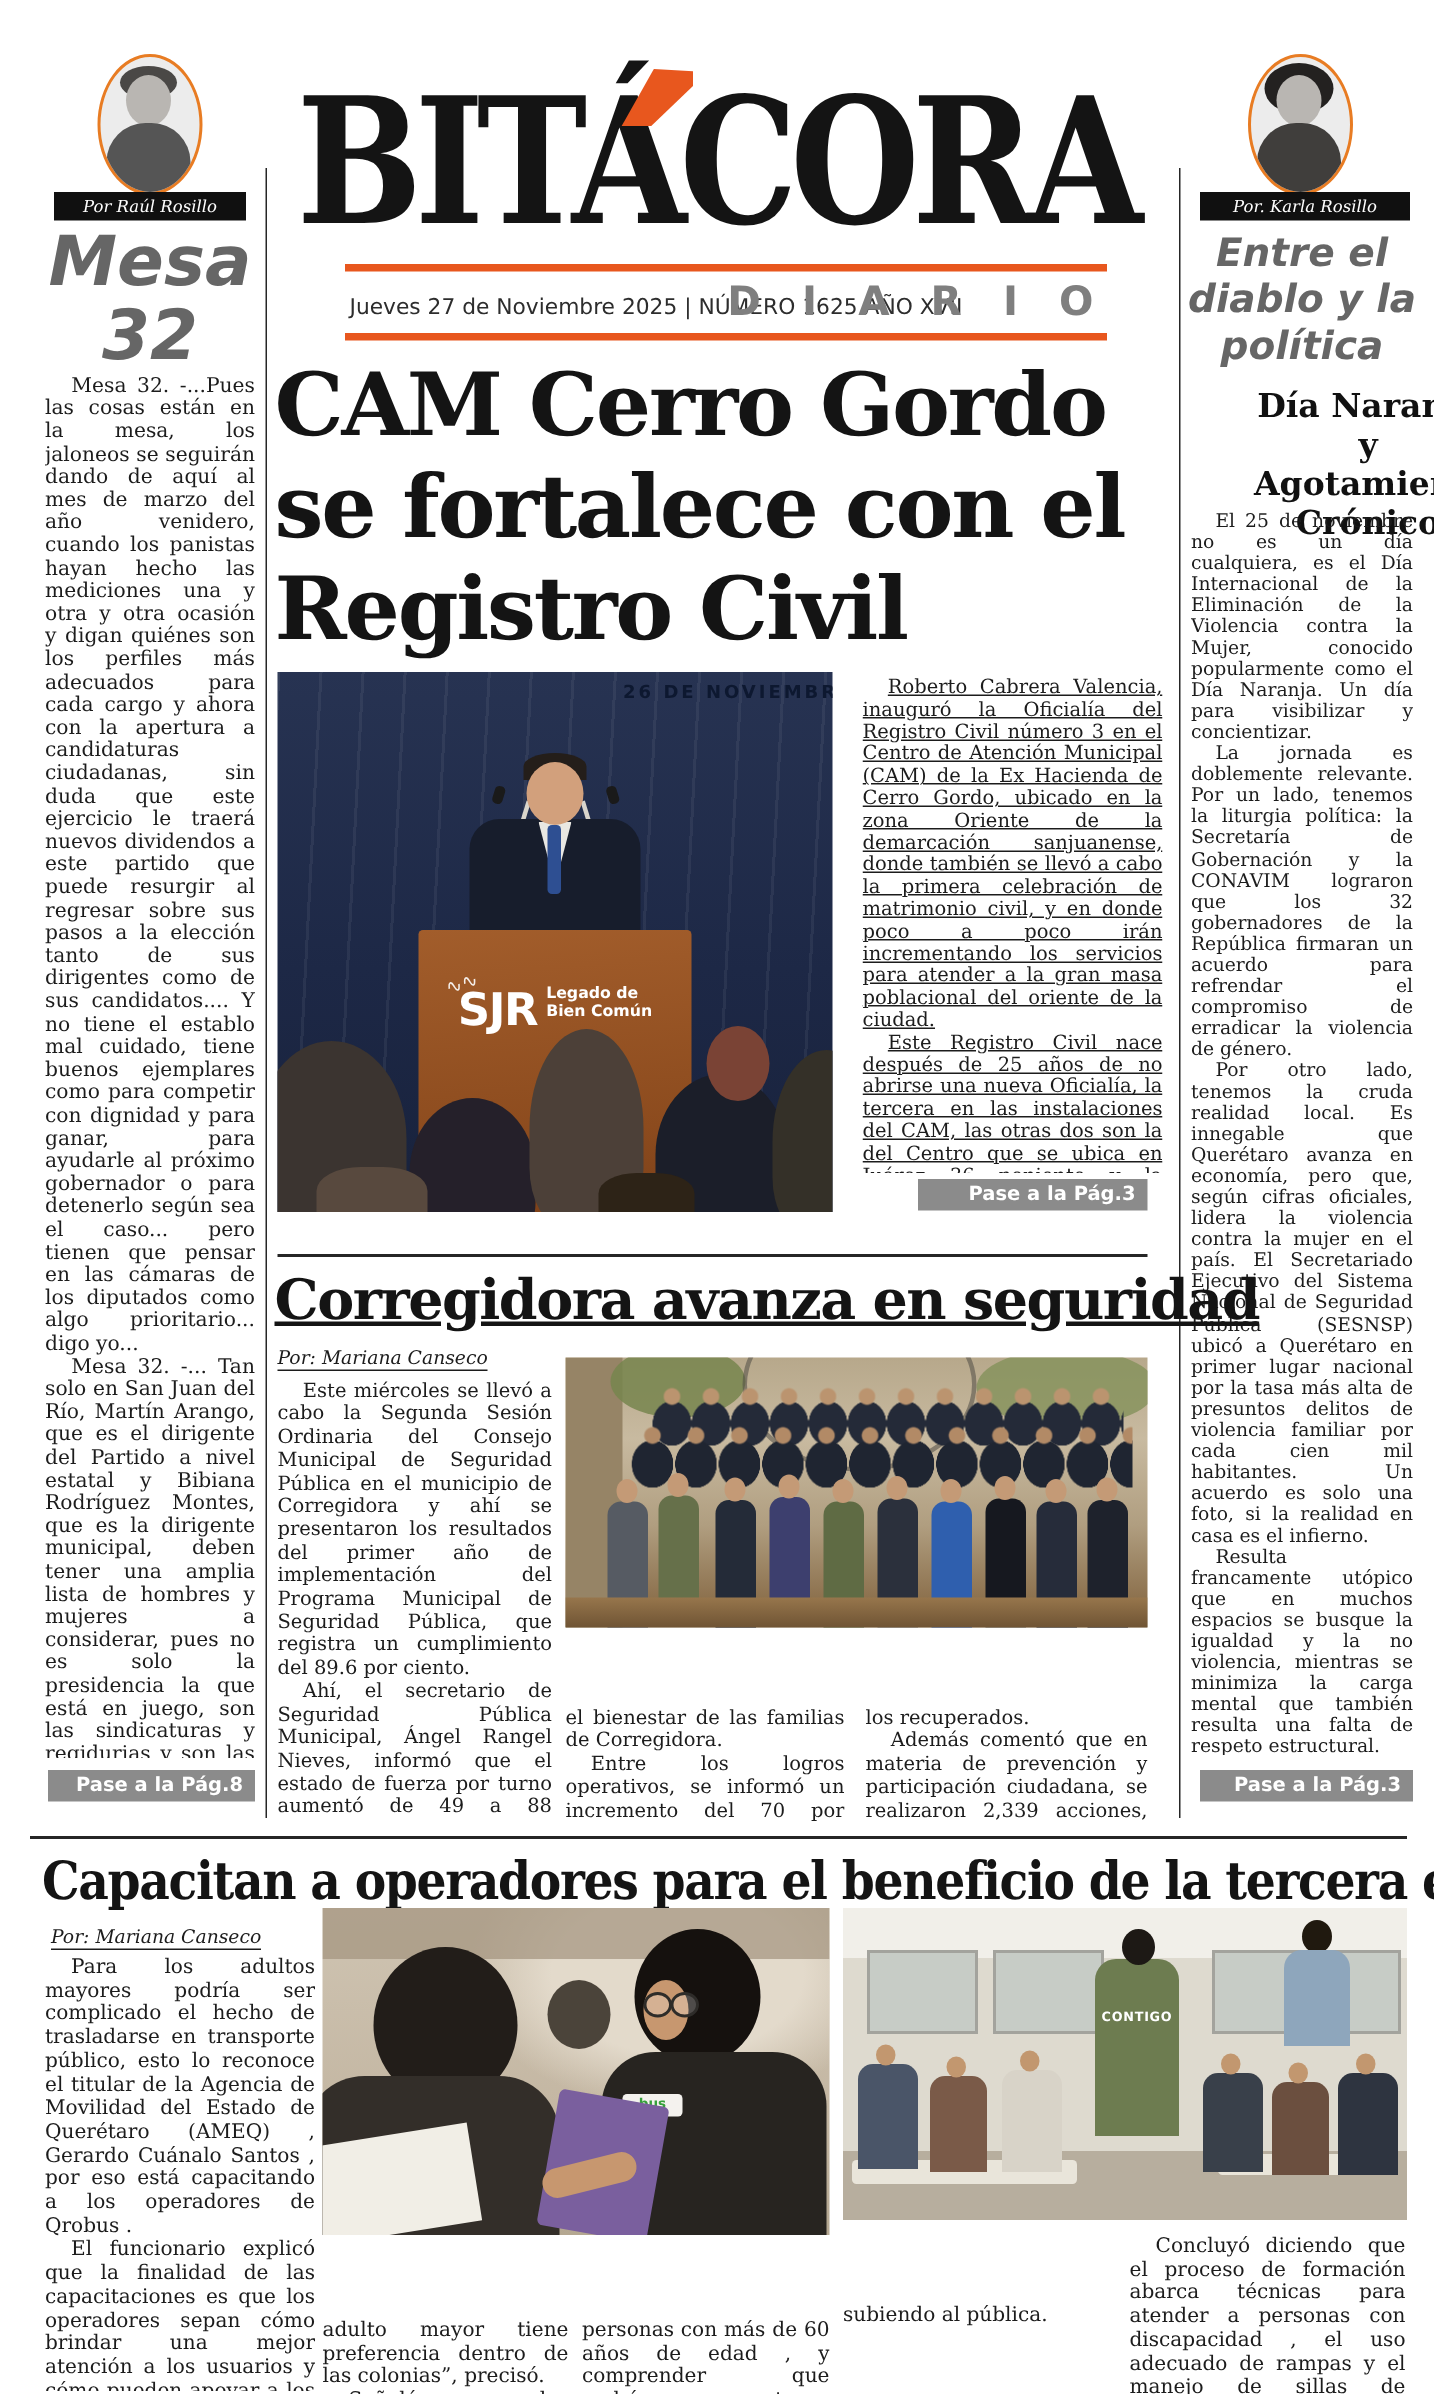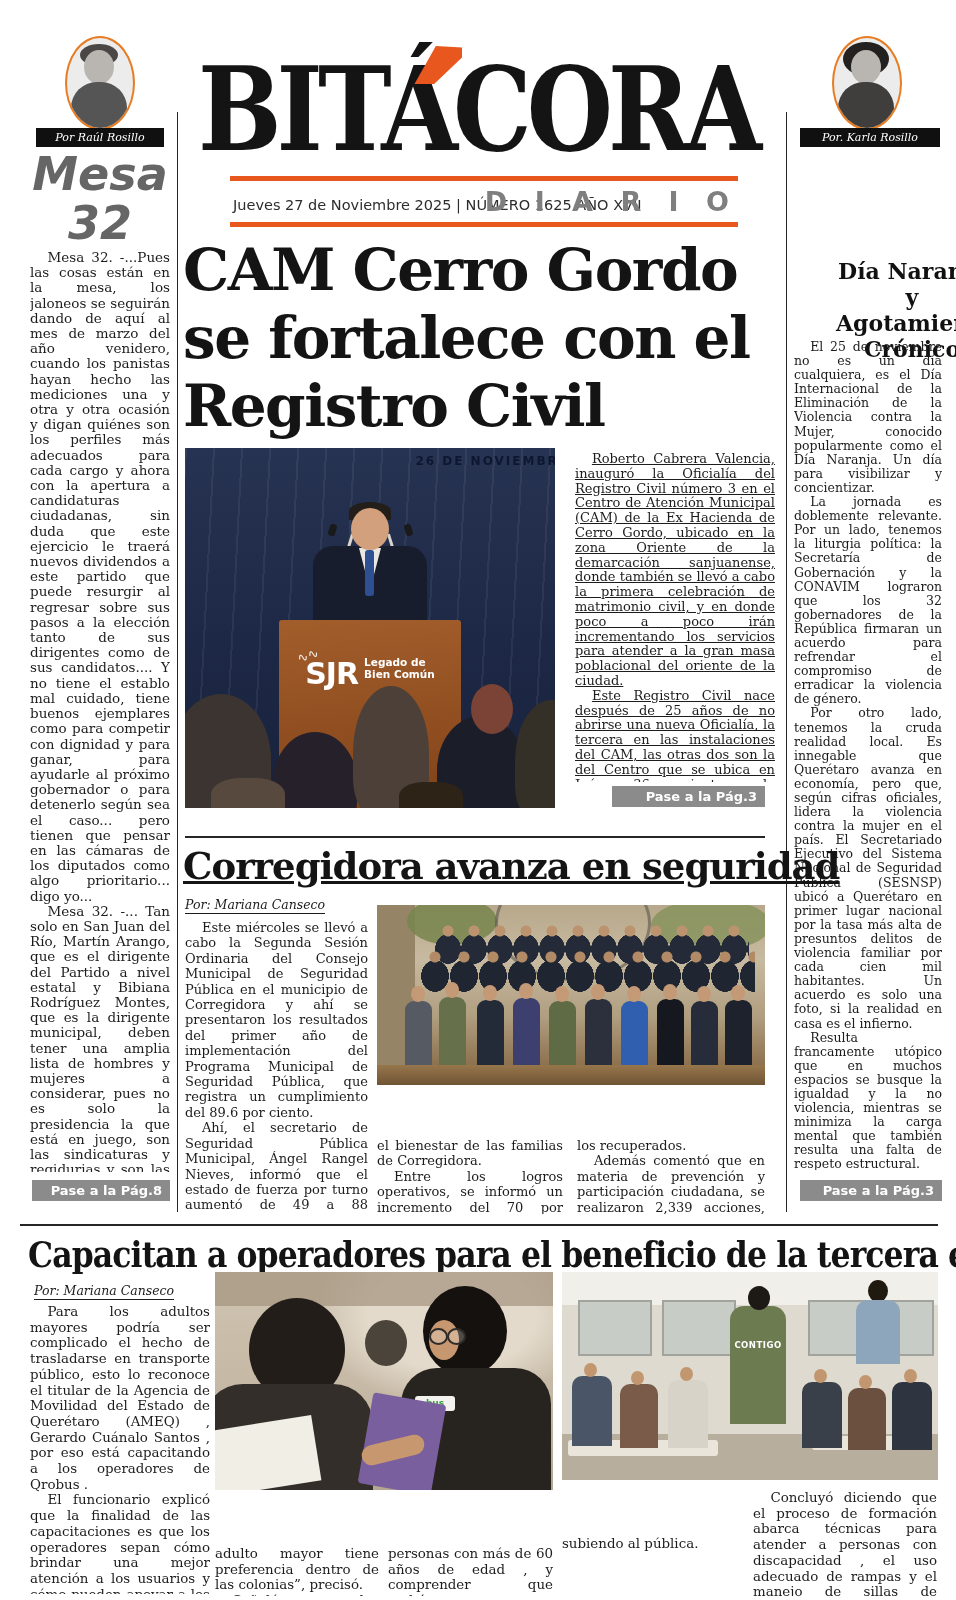--- a/index.html
+++ b/index.html
@@ -147,20 +147,21 @@
   </div>
   <div class="abs plabel" style="left:36px; top:128px; width:128px;">Por Raúl Rosillo Garfias</div>
   <div class="abs railtitle" style="left:26px; top:150px; width:148px; font-size:46px; line-height:49px;">Mesa 32</div>
 
   <div class="abs portrait" style="left:832px; top:36px;">
     <span class="hair" style="background:#232120; width:46px; height:34px; left:9px; top:4px;"></span>
     <span class="head"></span>
     <span class="bod" style="background:#403e3c;"></span>
   </div>
   <div class="abs plabel" style="left:800px; top:128px; width:140px;">Por. Karla Rosillo</div>
+  <div class="abs railtitle" style="left:792px; top:154px; width:152px; font-size:26px; line-height:31px;">Entre el diablo y la política</div>
 
   <div class="abs vline" style="left:177px; top:112px; height:1100px;"></div>
   <div class="abs vline" style="left:786px; top:112px; height:1100px;"></div>
 
   <div class="abs bodycol rail-l" style="left:30px; top:250px; width:140px; height:922px;">
     <p>Mesa 32. -...Pues las cosas están en la mesa, los jaloneos se seguirán dando de aquí al mes de marzo del año venidero, cuando los panistas hayan hecho las mediciones una y otra y otra ocasión y digan quiénes son los perfiles más adecuados para cada cargo y ahora con la apertura a candidaturas ciudadanas, sin duda que este ejercicio le traerá nuevos dividendos a este partido que puede resurgir al regresar sobre sus pasos a la elección tanto de sus dirigentes como de sus candidatos.... Y no tiene el establo mal cuidado, tiene buenos ejemplares como para competir con dignidad y para ganar, para ayudarle al próximo gobernador o para detenerlo según sea el caso... pero tienen que pensar en las cámaras de los diputados como algo prioritario... digo yo...</p>
     <p>Mesa 32. -... Tan solo en San Juan del Río, Martín Arango, que es el dirigente del Partido a nivel estatal y Bibiana Rodríguez Montes, que es la dirigente municipal, deben tener una amplia lista de hombres y mujeres a considerar, pues no es solo la presidencia la que está en juego, son las sindicaturas y regidurias y son las diputaciones locales y las plurinominales que deben estar en las mejores manos para tener un congreso competitivo y de propuesta y debate, pero sobre todo en el escalón del congreso creo yo que es en donde hay que poner atención seria... cierto que hoy se reclama igualdad y equidad, el PAN tiene con qué...</p>
   </div>
   <div class="abs jump" style="left:32px; top:1180px; width:122px;">Pase a la Pág.8</div>
 

